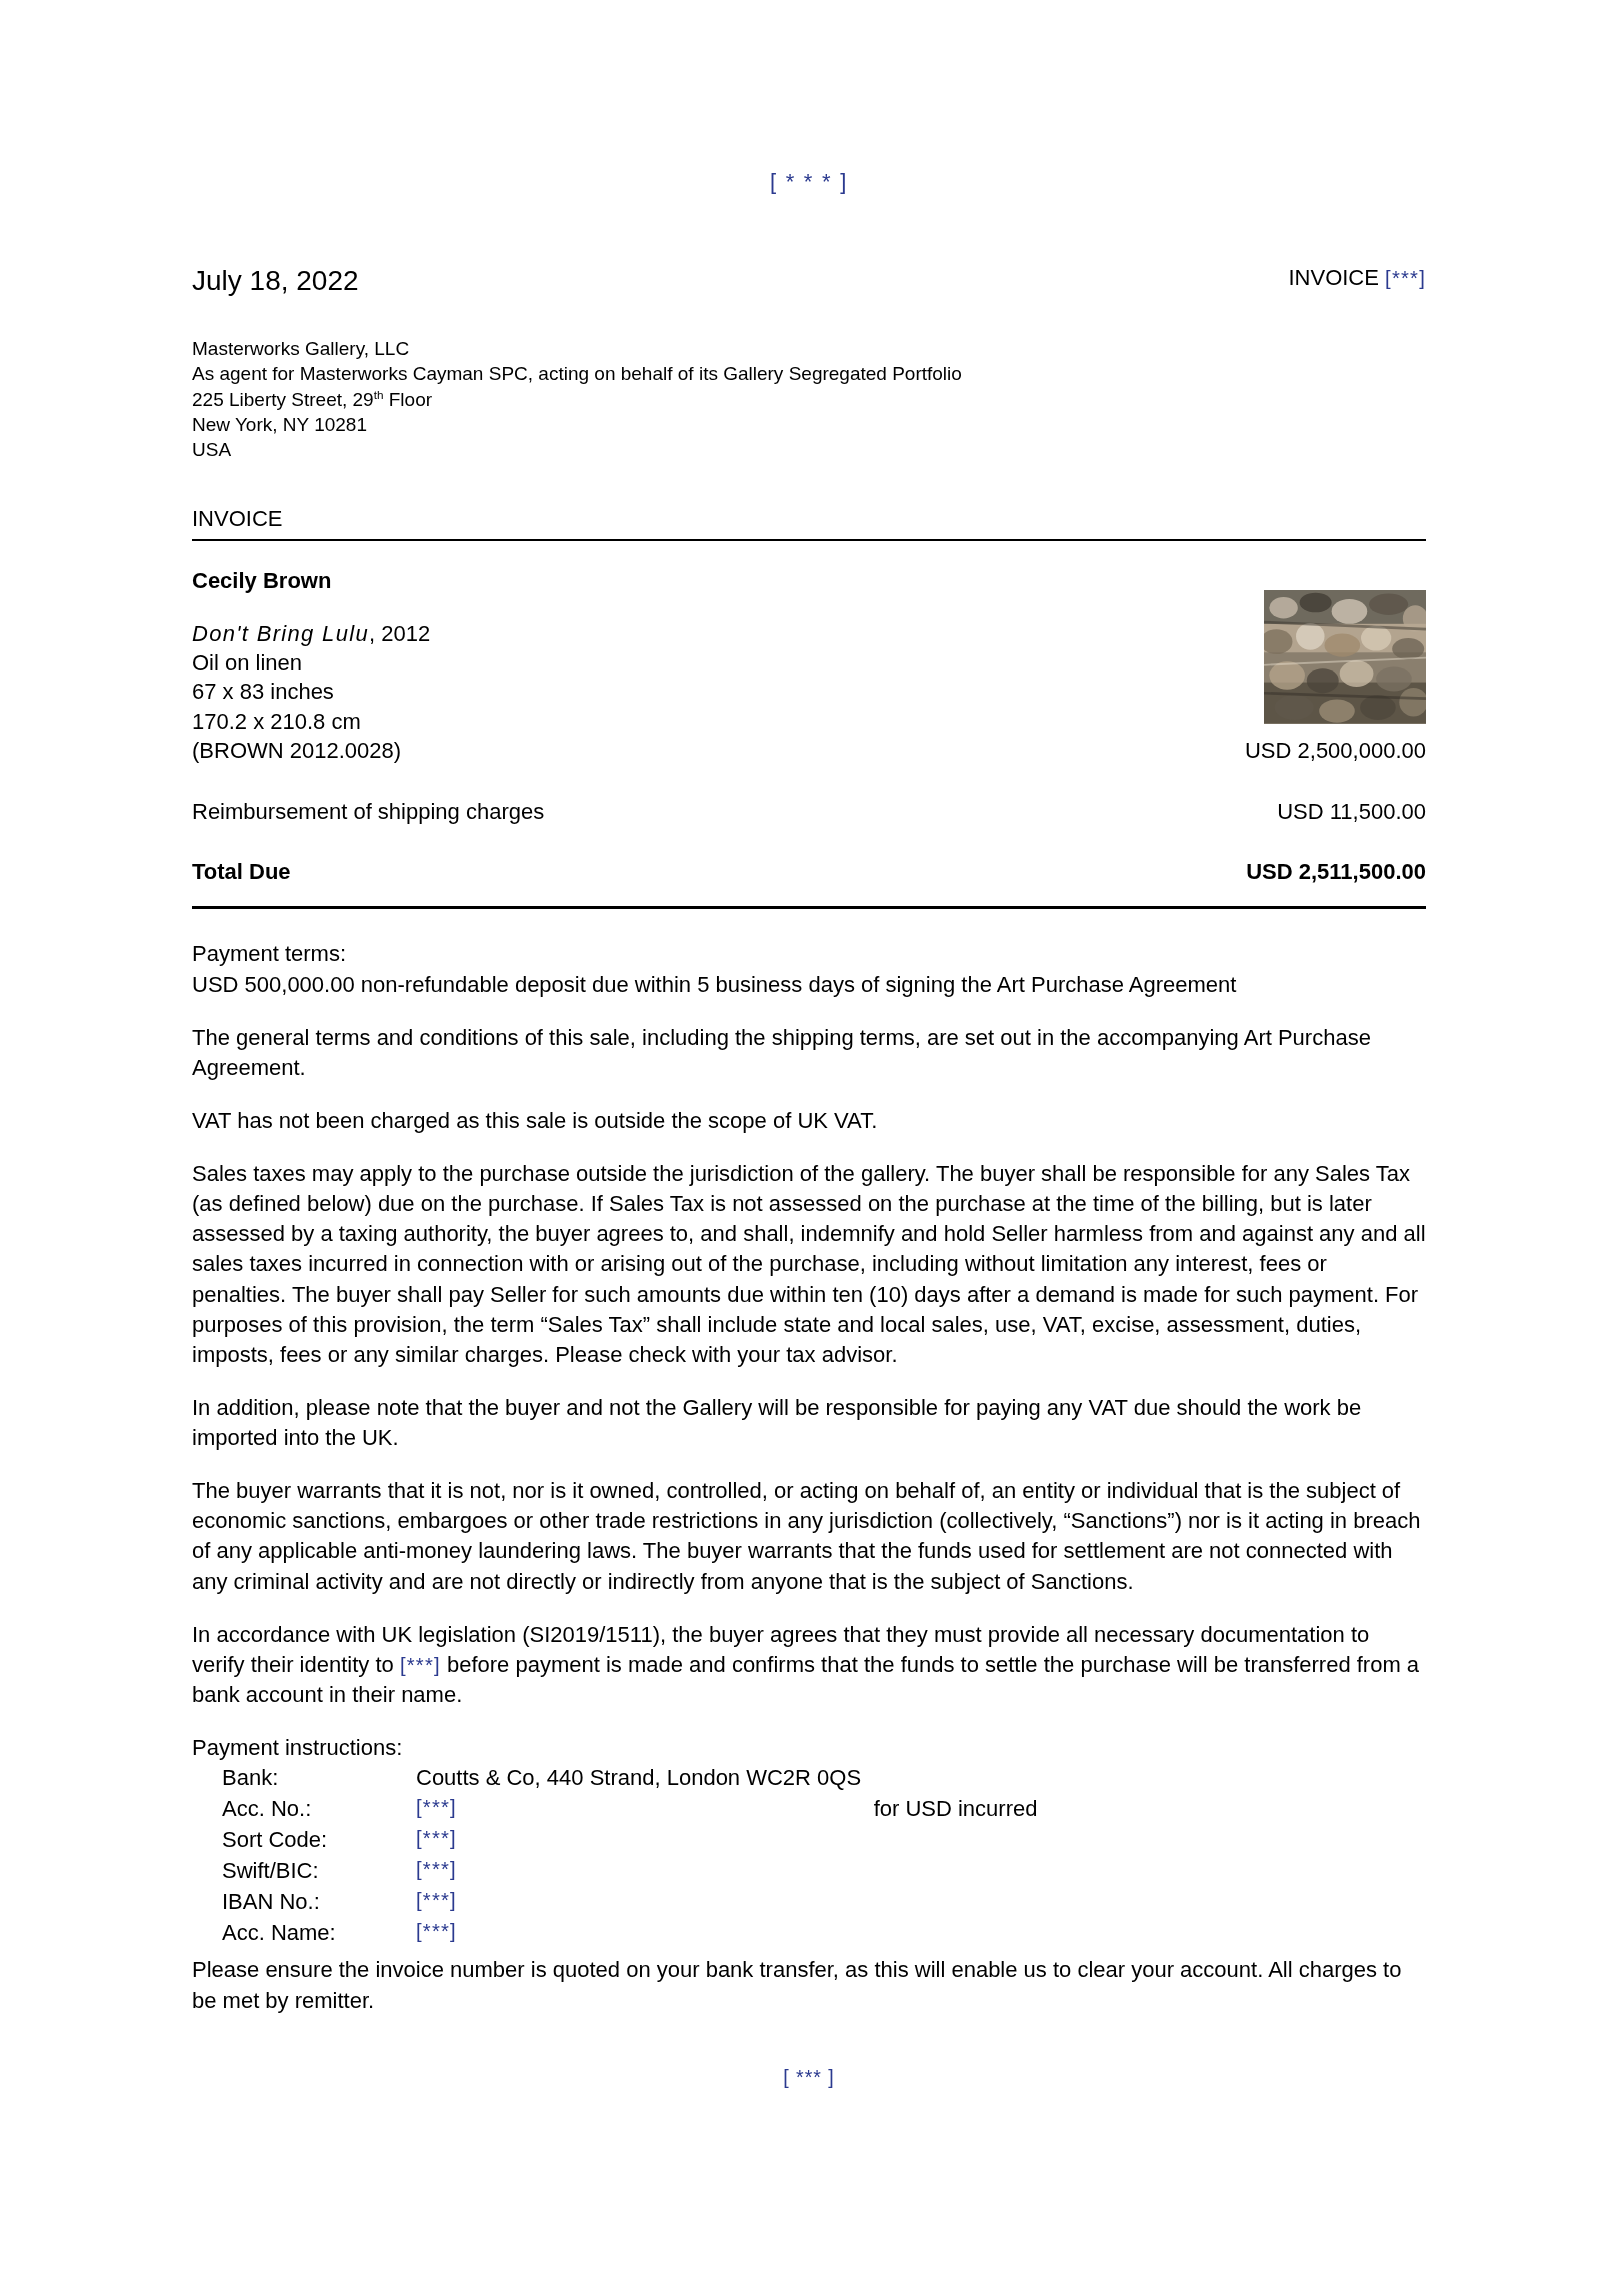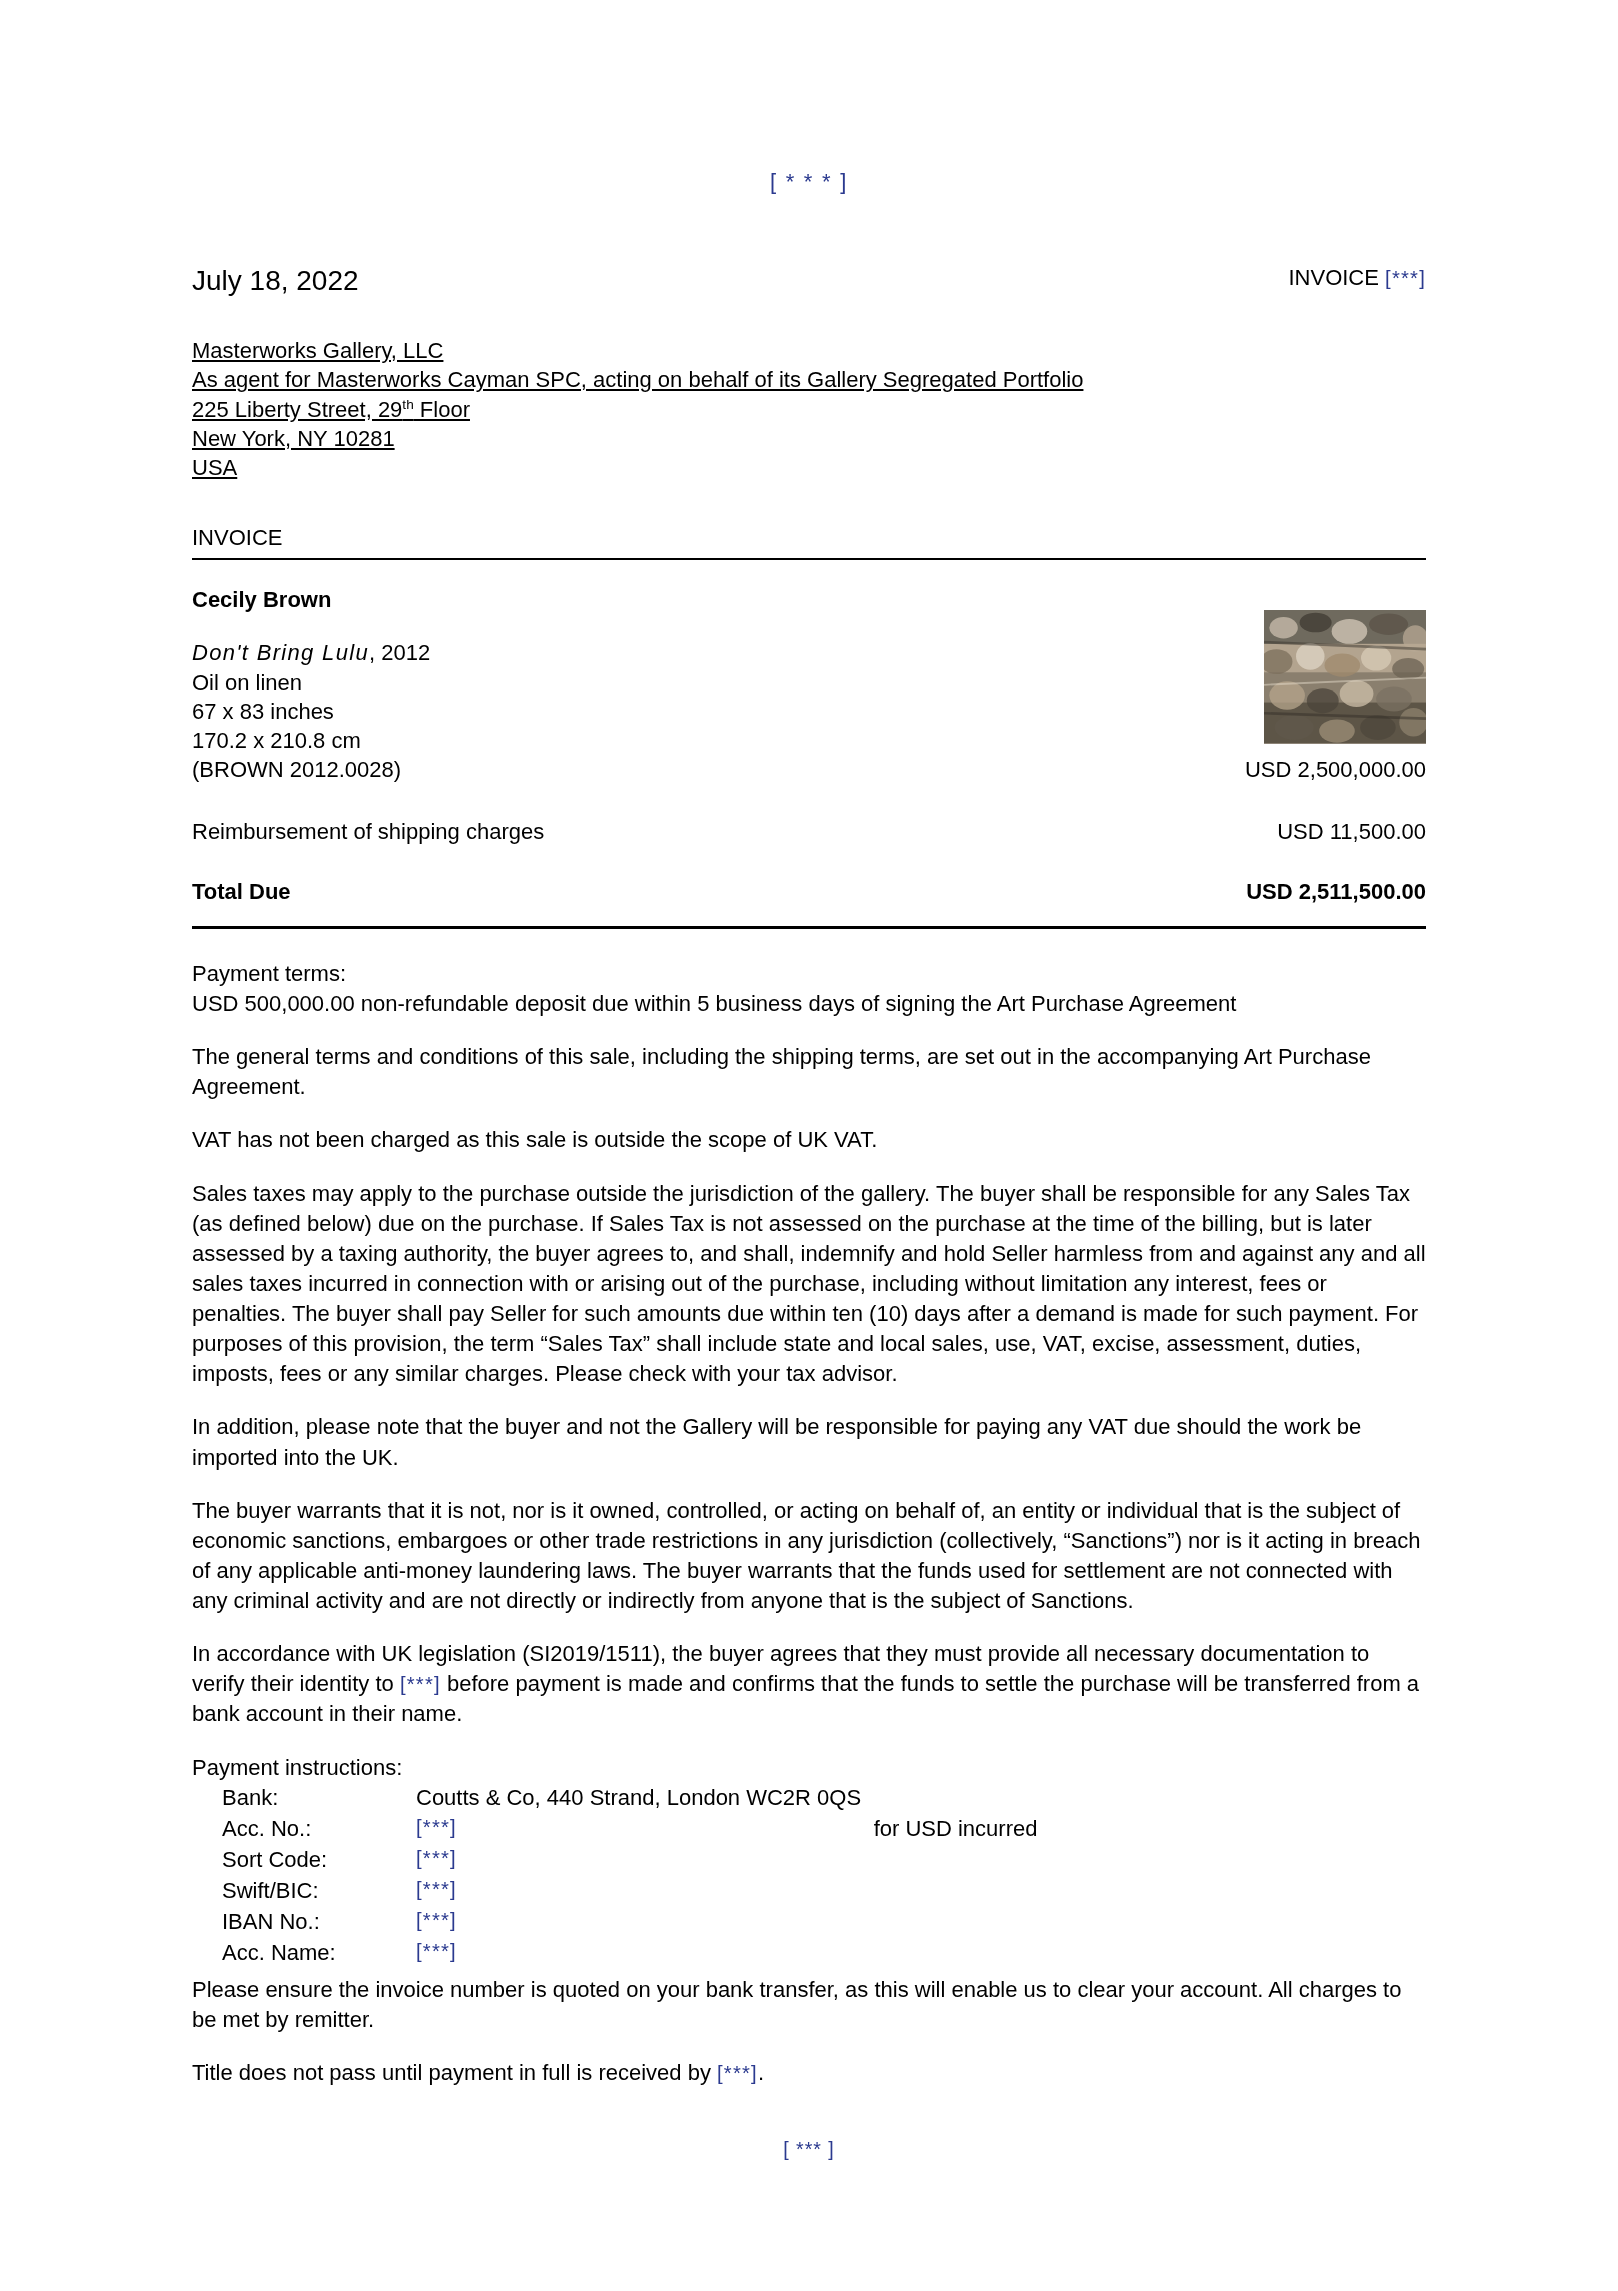--- a/index.html
+++ b/index.html
@@ -38,23 +38,22 @@
     align-items: flex-start;
   }
   .date-line {
     font-size: 28px;
   }
   .invoice-num {
     font-size: 22px;
   }
   .addr-block {
     margin-top: 39px;
-    font-size: 22px;
+    font-size: 19px;
     line-height: 1.33;
-    text-decoration: underline;
   }
   .invoice-word {
     margin-top: 43px;
     font-size: 22px;
   }
   .rule {
     border: none;
     border-top: 2.7px solid #000;
     margin: 7.1px 0 0 0;
   }
@@ -293,22 +292,19 @@
         <tr>
           <td class="label">Acc. Name:</td>
           <td class="value redact">[***]</td>
           <td></td>
         </tr>
       </tbody>
     </table>
 
     <p style="margin-top:6px;">Please ensure the invoice number is quoted on your bank transfer, as this will enable us to clear your account. All charges to be met by remitter.</p>
 
-    <p>
-      <span>Title does not pass until payment in full is received by </span><span class="redact">[***]</span><span>.</span>
-    </p>
 
   </div>
 
   <div class="footer-mark redact">[ *** ]</div>
 
 </div>
 
 
 </body></html>

